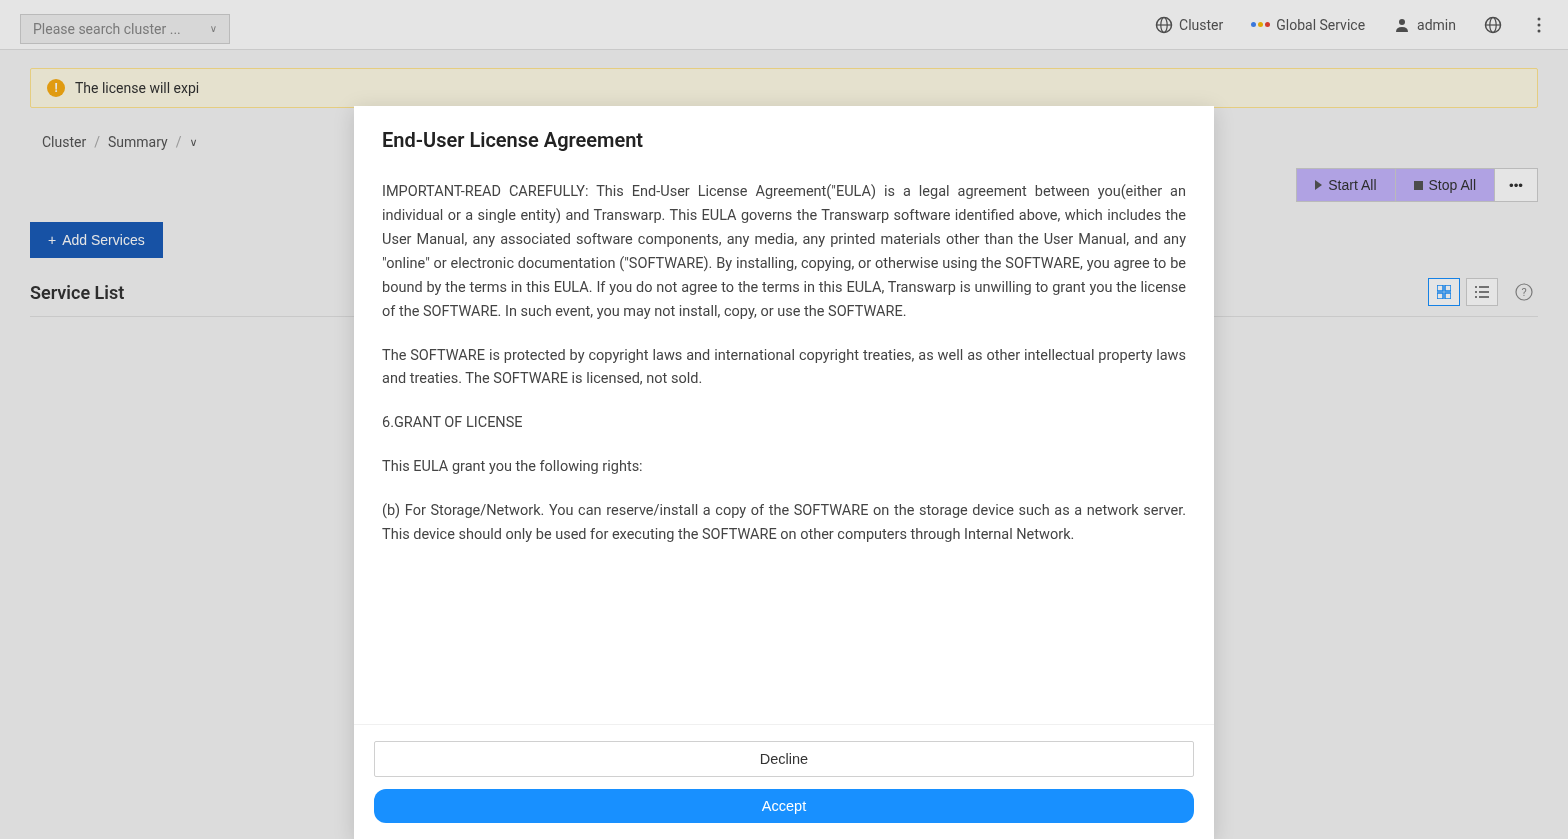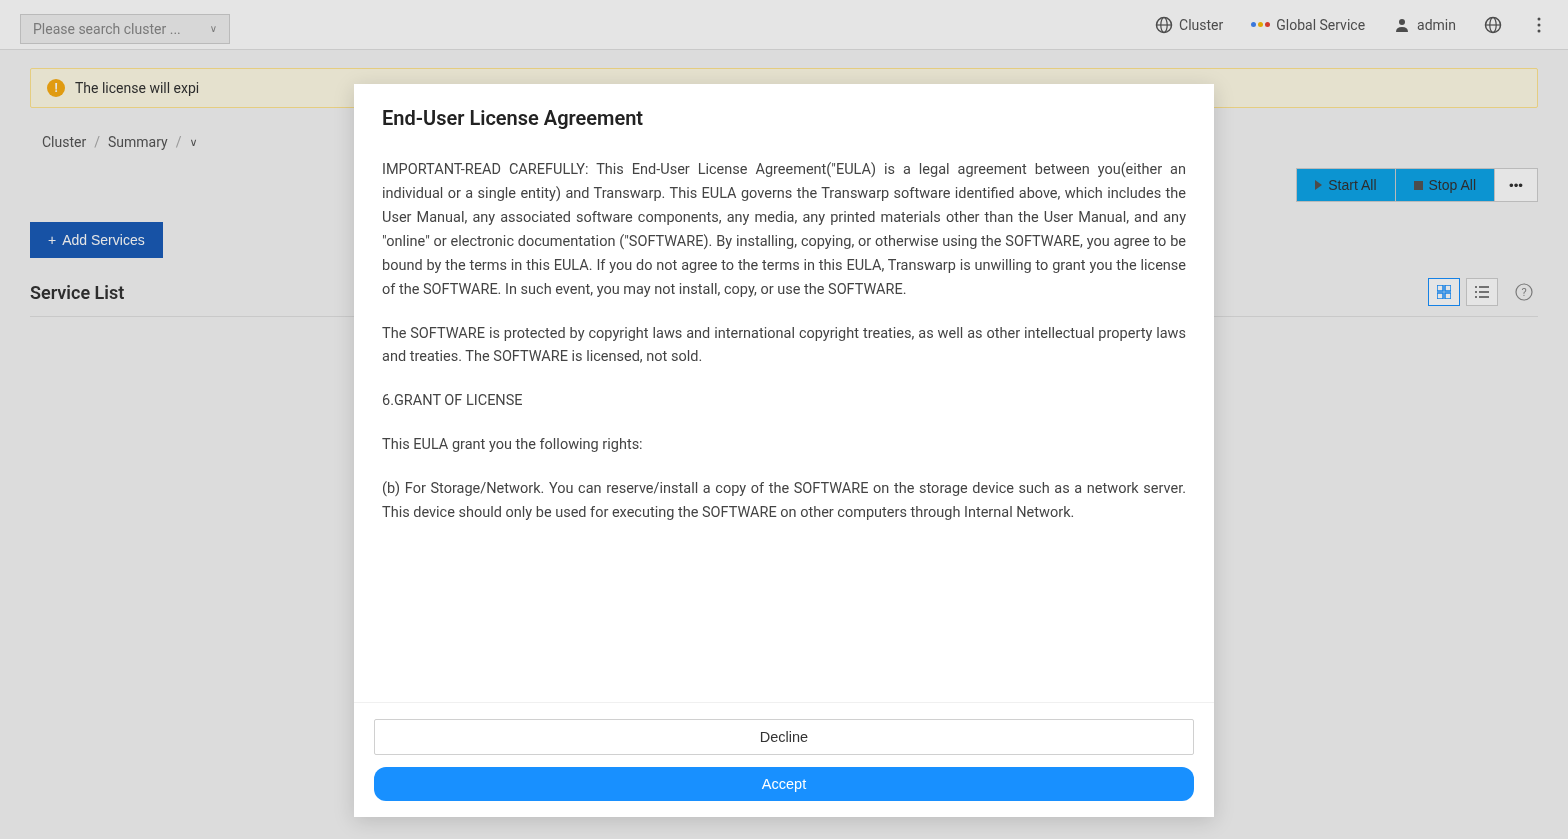--- a/index.html
+++ b/index.html
@@ -97,21 +97,21 @@
     
     .action-row {
       display: flex;
       justify-content: flex-end;
       padding: 0 30px;
       gap: 0;
       margin-top: 10px;
     }
     .action-btn {
       border: 1px solid #d0d0d0;
-      background: #0ea5e9;
+      background: #c4b5fd;
       padding: 8px 18px;
       font-size: 14px;
       color: #333;
       cursor: pointer;
       display: flex;
       align-items: center;
       gap: 6px;
     }
     .action-btn + .action-btn { border-left: none; }
     .action-more {
@@ -185,21 +185,21 @@
       border-bottom: 1px solid #e0e0e0;
       margin: 0 30px;
     }
     
     
     .modal-overlay {
       position: absolute;
       inset: 0;
       background: rgba(0,0,0,0.1);
       display: flex;
-      align-items: center;
+      align-items: flex-end;
       justify-content: center;
       padding-top: 62px;
     }
     .modal {
       background: #fff;
       width: 860px;
       box-shadow: 0 4px 20px rgba(0,0,0,0.15);
       display: flex;
       flex-direction: column;
     }

